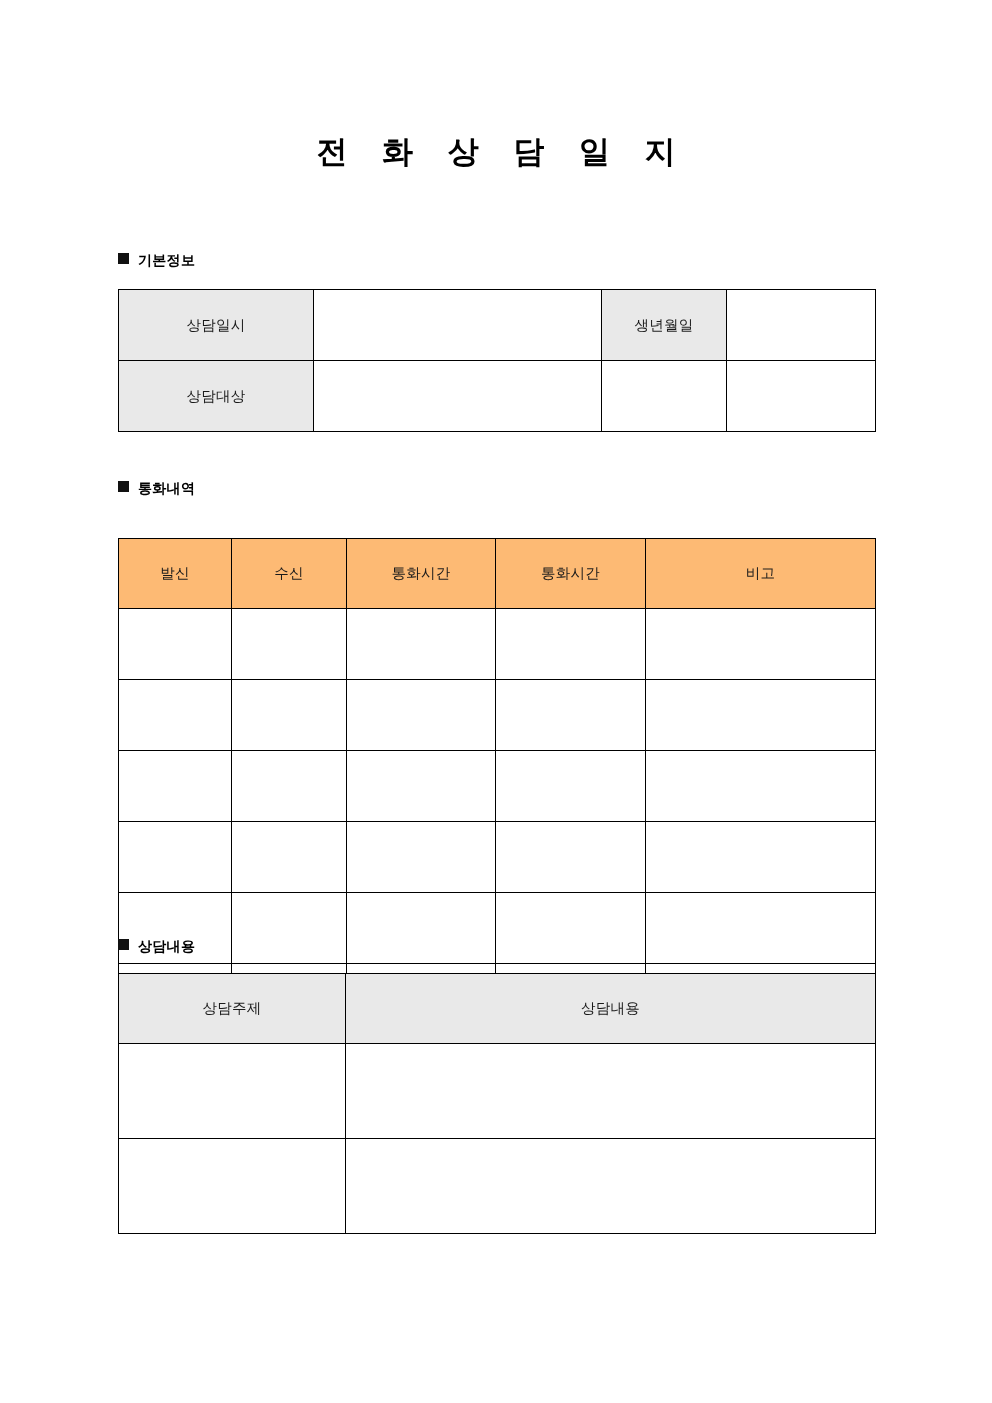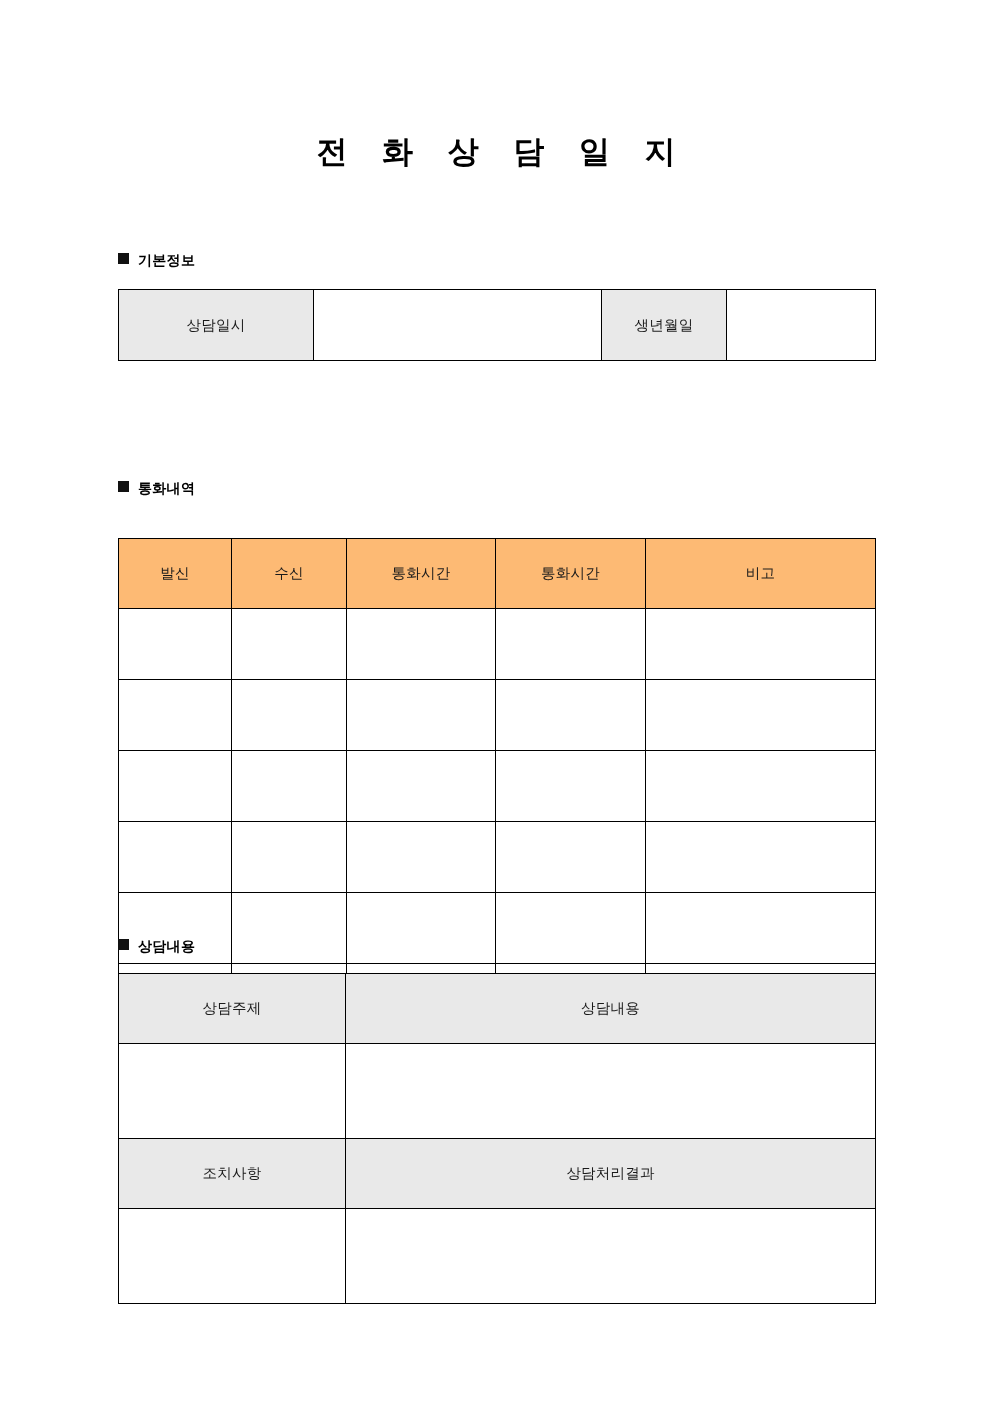--- a/index.html
+++ b/index.html
@@ -116,20 +116,26 @@
       <col style="width:125px">
       <col style="width:149px">
     </colgroup>
     <tbody>
       <tr>
         <td class="lbl">상담일시</td>
         <td class="val"></td>
         <td class="lbl">생년월일</td>
         <td class="val"></td>
       </tr>
+      <tr>
+        <td class="lbl">상담대상</td>
+        <td class="val"></td>
+        <td class="val"></td>
+        <td class="val"></td>
+      </tr>
     </tbody>
   </table>
 
   <div class="section-head" id="sec-calls">
     <span class="bullet"></span><span>통화내역</span>
   </div>
 
   <table class="form" id="tbl-calls">
     <colgroup>
       <col style="width:113px">
@@ -203,23 +209,19 @@
     <tbody>
       <tr>
         <td class="hdr">상담주제</td>
         <td class="hdr">상담내용</td>
       </tr>
       <tr>
         <td class="area"></td>
         <td class="area"></td>
       </tr>
       <tr>
-        <td class="hdr">조치사항</td>
-        <td class="hdr">상담처리결과</td>
-      </tr>
-      <tr>
         <td class="area"></td>
         <td class="area"></td>
       </tr>
     </tbody>
   </table>
 
 </div>
 
 </body></html>

